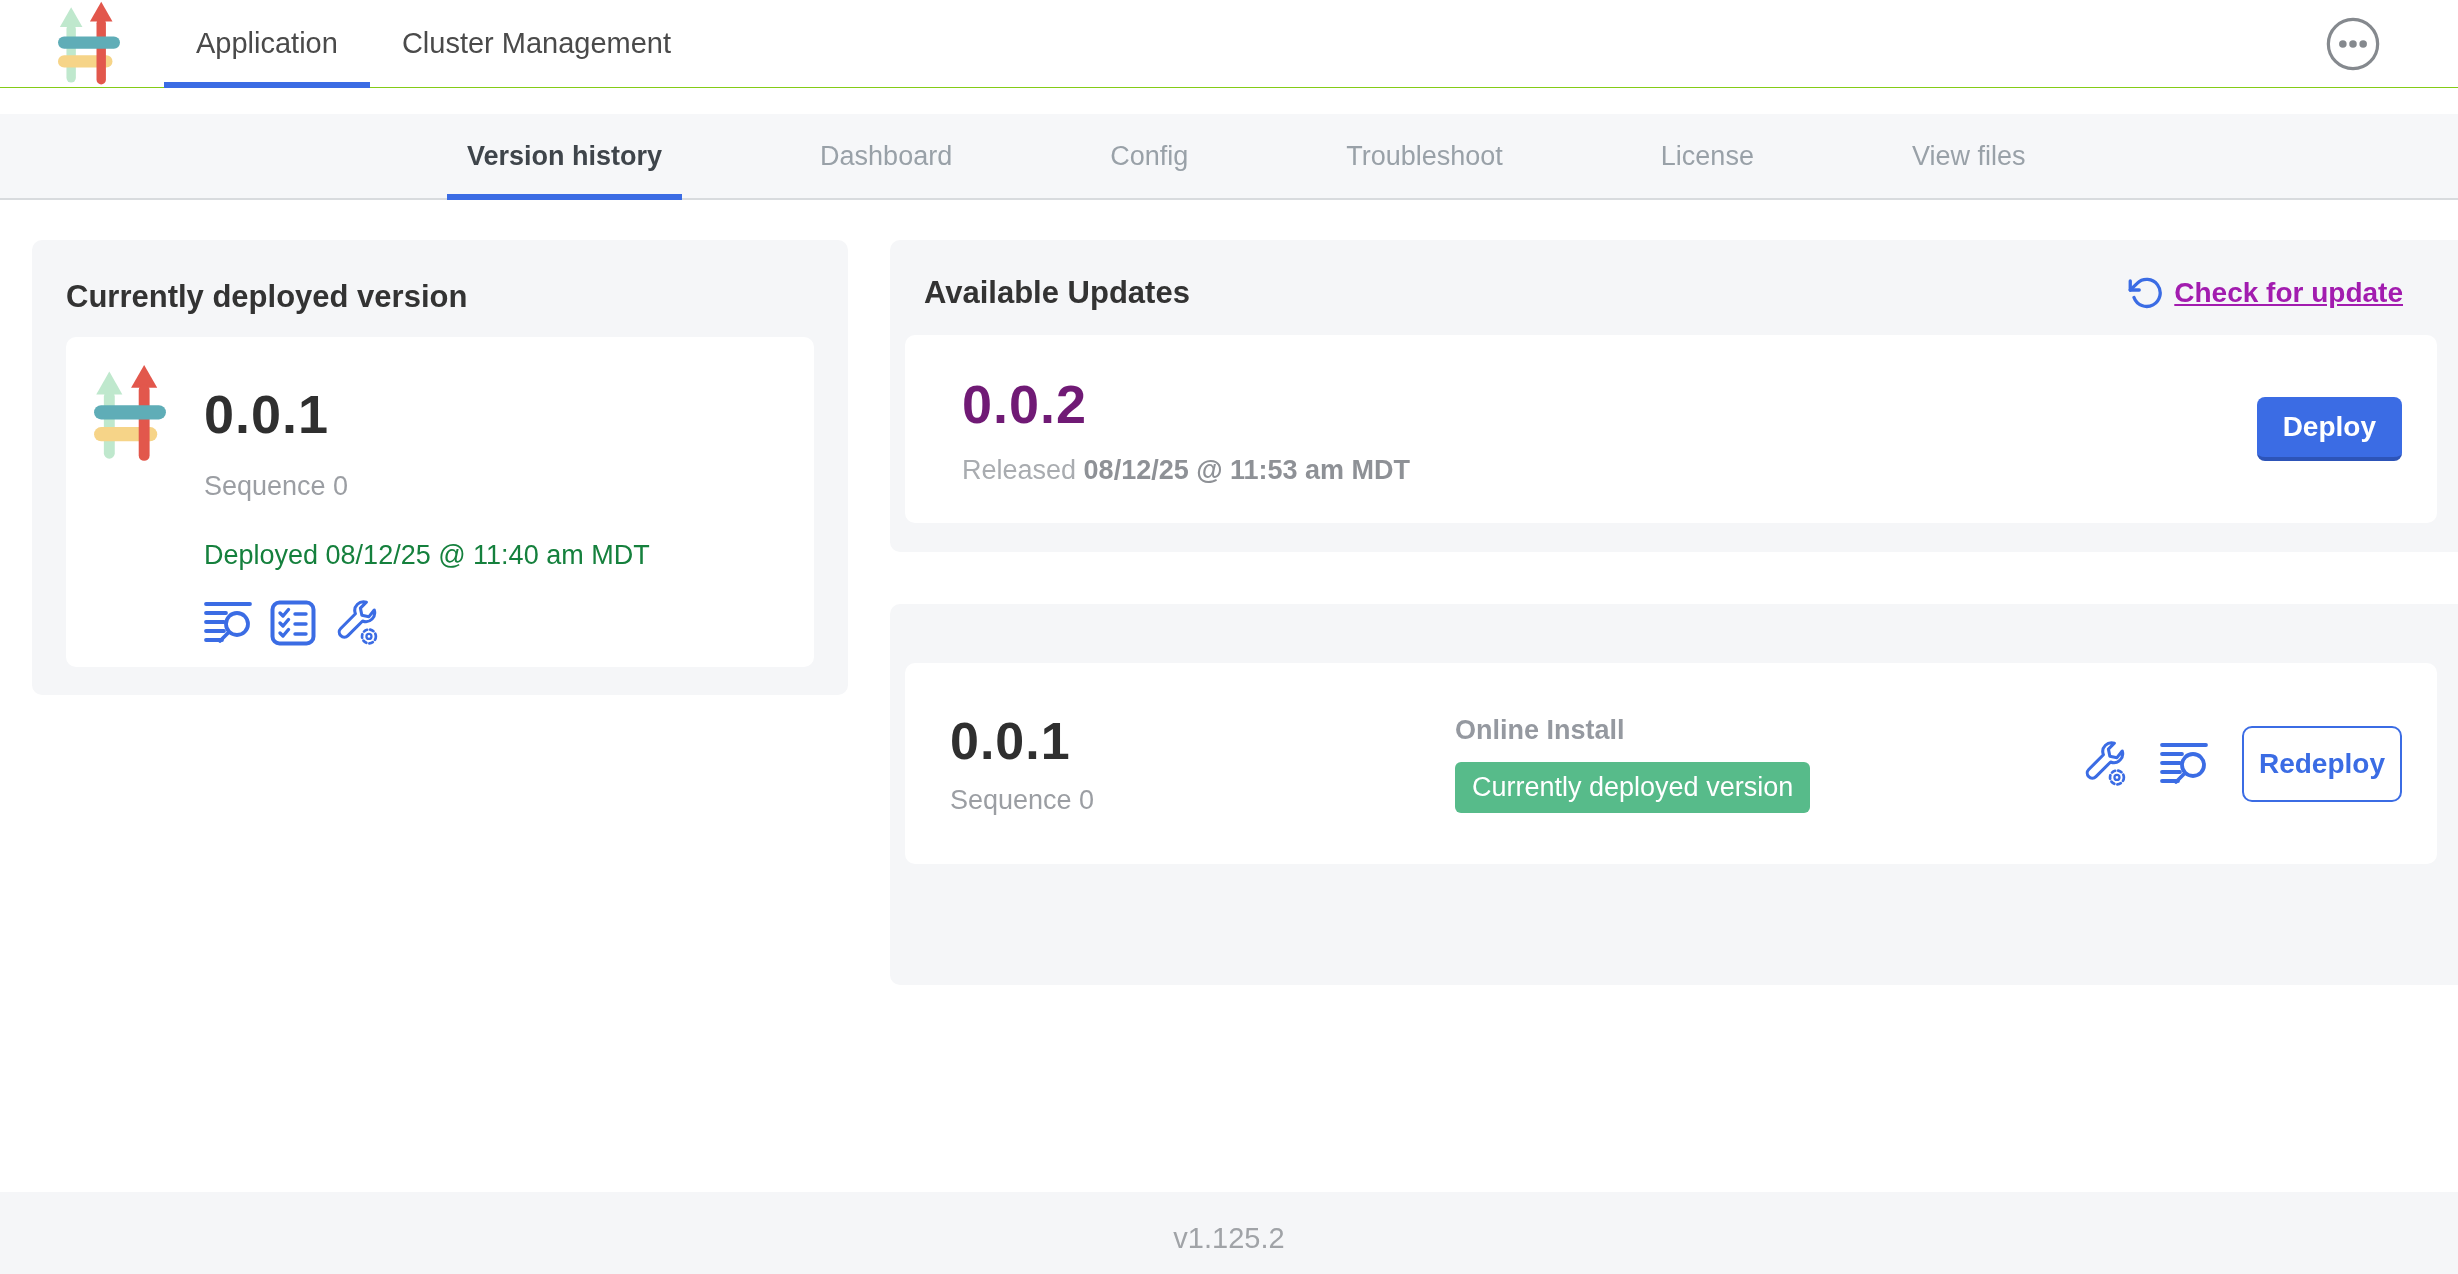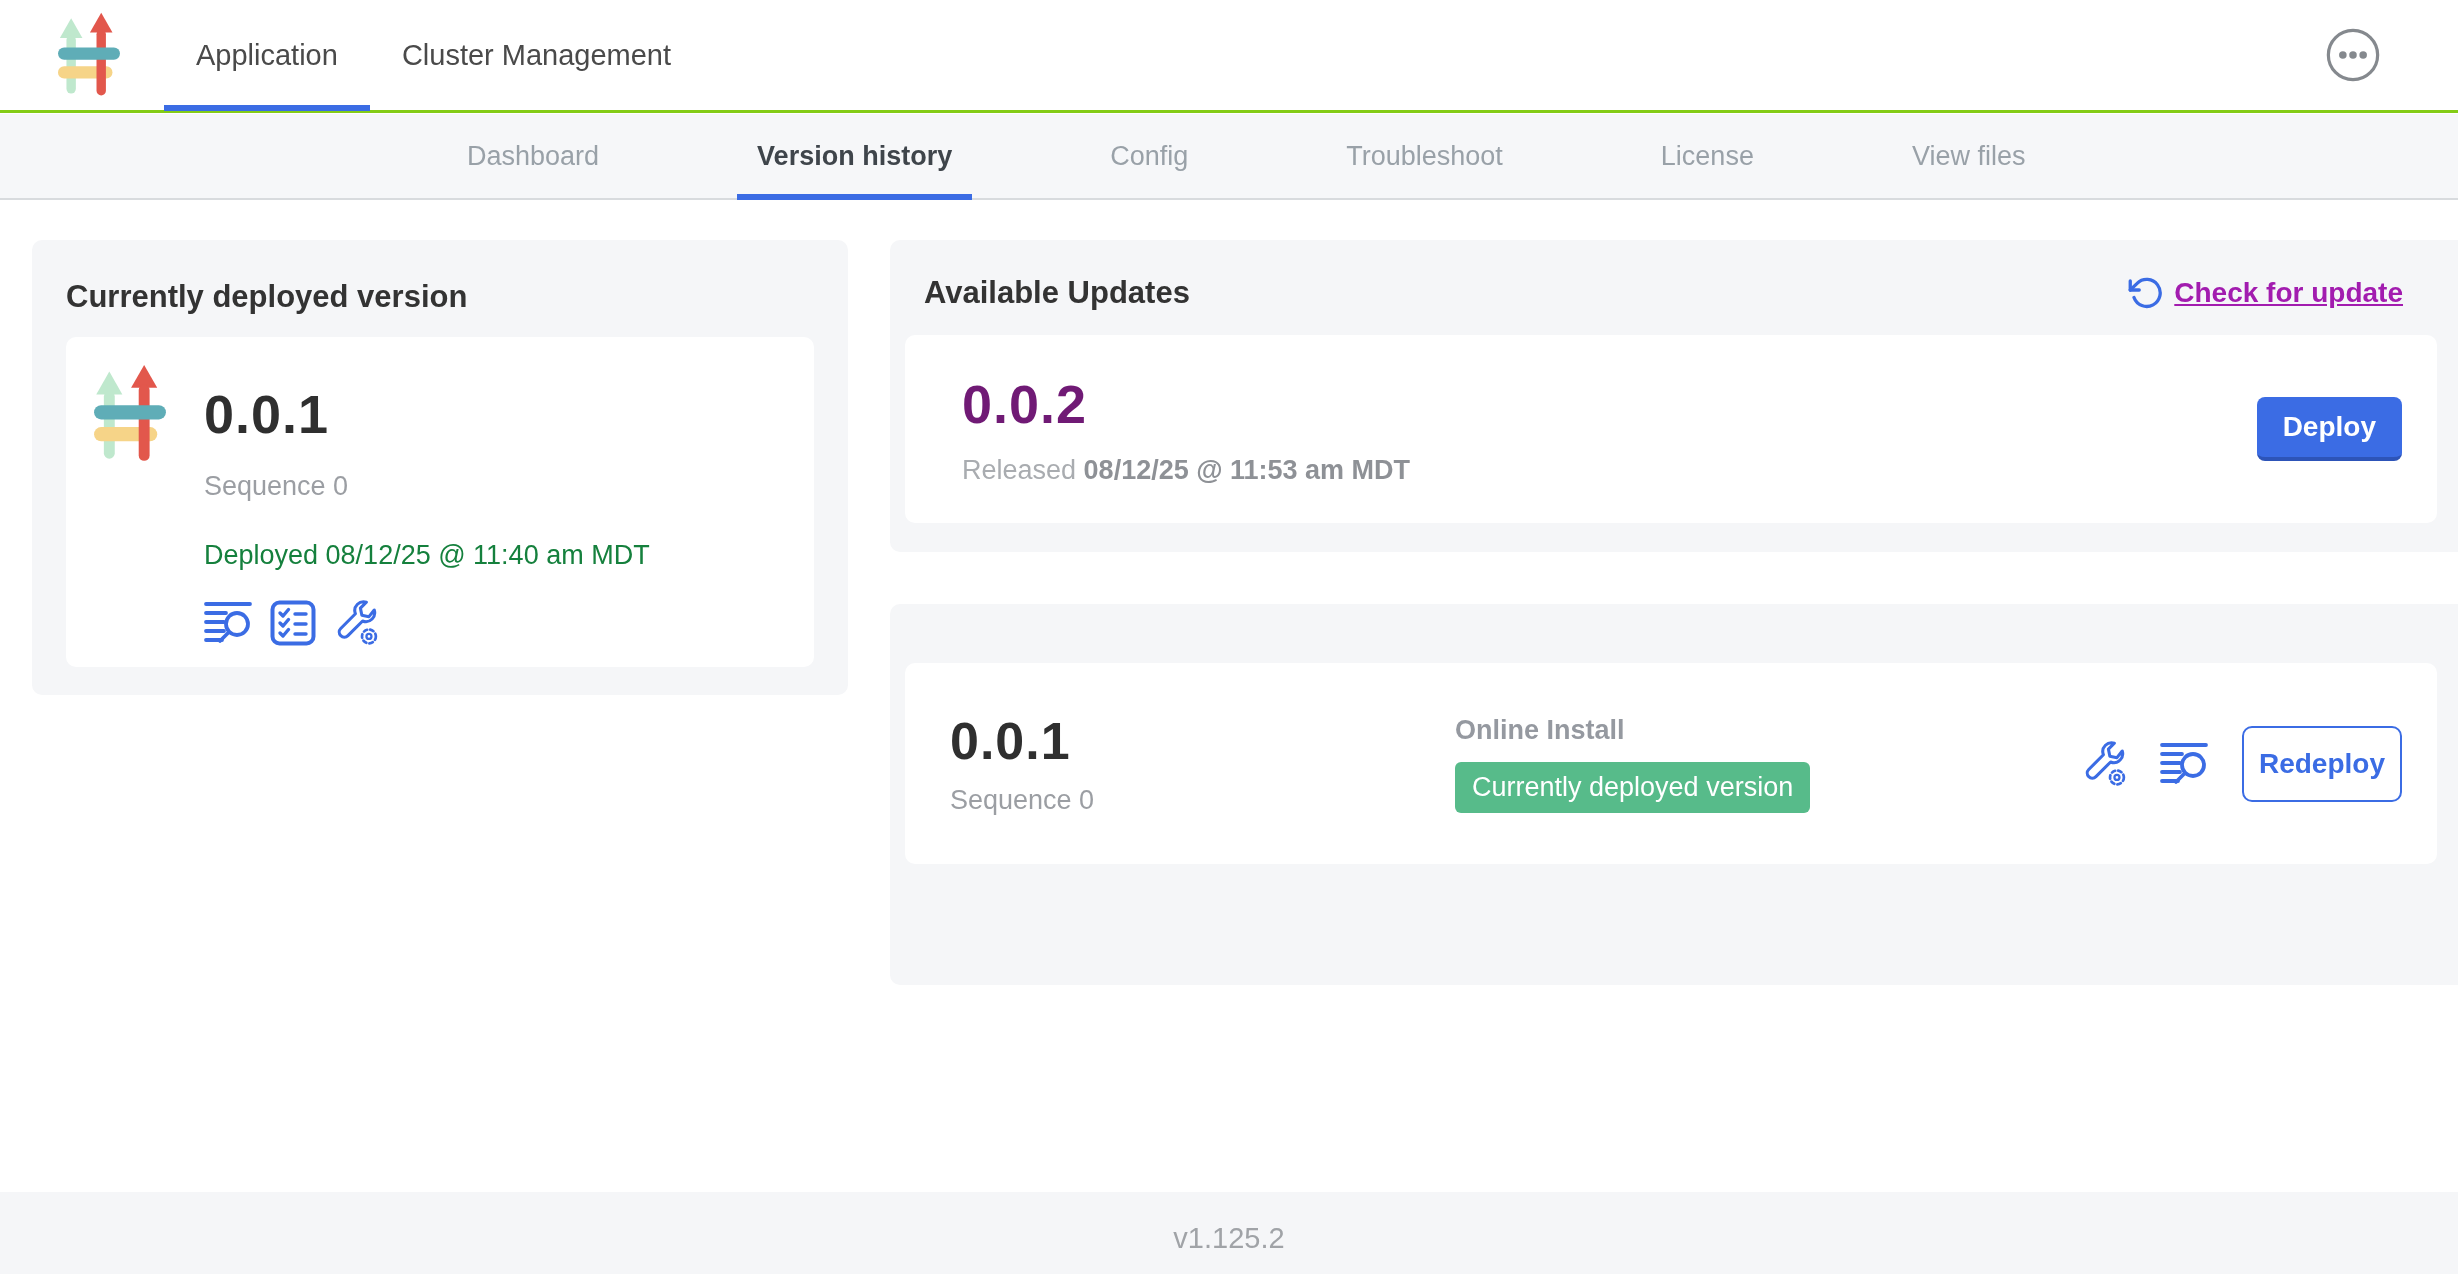--- a/index.html
+++ b/index.html
@@ -1,22 +1,22 @@
 <!DOCTYPE html>
 <html><head>
 <meta charset="utf-8">
 <style>
   * { margin:0; padding:0; box-sizing:border-box; }
   html,body { background:#fff; }
   body { font-family:"Liberation Sans","DejaVu Sans",sans-serif; }
   .screen { position:relative; width:2458px; height:1274px; background:#fff; overflow:hidden; }
 
   
-  .app-header { position:absolute; top:0; left:0; right:0; height:113px; background:#fff;
-    border-bottom:3px solid #84cc16; display:flex; align-items:center; z-index:3; }
+  .app-header { position:absolute; top:0; left:0; right:0; height:88px; background:#fff;
+    border-bottom:1px solid #84cc16; display:flex; align-items:center; z-index:3; }
   .logo-sm { margin-left:58px; width:62px; height:86px; flex:0 0 auto; }
   .header-tabs { display:flex; height:100%; margin-left:44px; }
   .htab { position:relative; display:flex; align-items:center; padding:0 32px;
     font-size:29px; color:#4a4a4a; cursor:pointer; }
   .htab.active::after { content:""; position:absolute; left:0; right:0; bottom:-1px;
     height:6px; background:#3b6ce4; }
   .menu-btn { margin-left:auto; margin-right:76px; width:58px; height:58px; cursor:pointer; }
 
   
   .subnav { position:absolute; top:114px; left:0; right:0; height:86px; background:#f6f7f9;
@@ -114,25 +114,25 @@
       <svg viewBox="0 0 40 40" width="58" height="58">
         <circle cx="20" cy="20" r="17" fill="none" stroke="#85898e" stroke-width="2.2"></circle>
         <circle cx="13" cy="20" r="2.6" fill="#85898e"></circle>
         <circle cx="20" cy="20" r="2.6" fill="#85898e"></circle>
         <circle cx="27" cy="20" r="2.6" fill="#85898e"></circle>
       </svg>
     </div>
   </header>
 
   <nav class="subnav">
-    <div class="snav-item">
-        <span>Dashboard</span>
-      </div>
     <div class="snav-item active">
         <span>Version history</span>
+      </div>
+    <div class="snav-item">
+        <span>Dashboard</span>
       </div>
     <div class="snav-item">
         <span>Config</span>
       </div>
     <div class="snav-item">
         <span>Troubleshoot</span>
       </div>
     <div class="snav-item">
         <span>License</span>
       </div>

